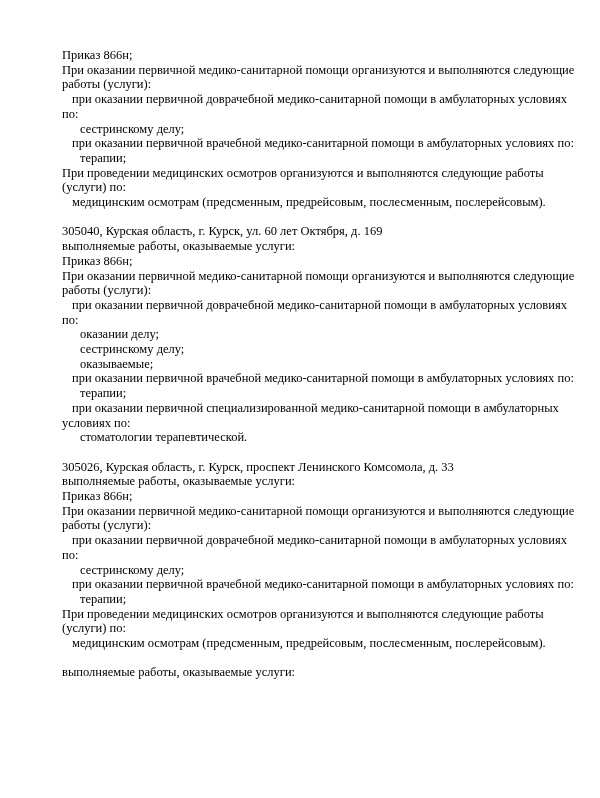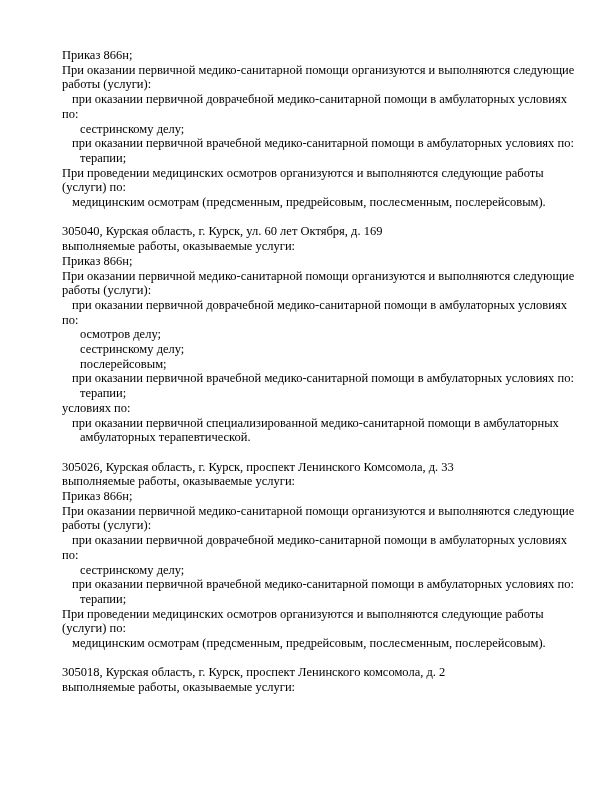--- a/index.html
+++ b/index.html
@@ -56,42 +56,41 @@
         <div class="line indent-1">медицинским осмотрам (предсменным, предрейсовым, послесменным, послерейсовым).</div>
       </div>
       <div class="entry-block">
         <div class="line indent-0">305040, Курская область, г. Курск, ул. 60 лет Октября, д. 169</div>
         <div class="line indent-0">выполняемые работы, оказываемые услуги:</div>
         <div class="line indent-0">Приказ 866н;</div>
         <div class="line indent-0">При оказании первичной медико-санитарной помощи организуются и выполняются следующие</div>
         <div class="line indent-0">работы (услуги):</div>
         <div class="line indent-1">при оказании первичной доврачебной медико-санитарной помощи в амбулаторных условиях</div>
         <div class="line indent-0">по:</div>
-        <div class="line indent-2">осмотров делу;</div>
+        <div class="line indent-2">оказании делу;</div>
         <div class="line indent-2">сестринскому делу;</div>
-        <div class="line indent-2">послерейсовым;</div>
+        <div class="line indent-2">оказываемые;</div>
         <div class="line indent-1">при оказании первичной врачебной медико-санитарной помощи в амбулаторных условиях по:</div>
         <div class="line indent-2">терапии;</div>
+        <div class="line indent-1">при оказании первичной специализированной медико-санитарной помощи в амбулаторных</div>
         <div class="line indent-0">условиях по:</div>
-        <div class="line indent-1">при оказании первичной специализированной медико-санитарной помощи в амбулаторных</div>
-        <div class="line indent-2">амбулаторных терапевтической.</div>
+        <div class="line indent-2">стоматологии терапевтической.</div>
       </div>
       <div class="entry-block">
         <div class="line indent-0">305026, Курская область, г. Курск, проспект Ленинского Комсомола, д. 33</div>
         <div class="line indent-0">выполняемые работы, оказываемые услуги:</div>
         <div class="line indent-0">Приказ 866н;</div>
         <div class="line indent-0">При оказании первичной медико-санитарной помощи организуются и выполняются следующие</div>
         <div class="line indent-0">работы (услуги):</div>
         <div class="line indent-1">при оказании первичной доврачебной медико-санитарной помощи в амбулаторных условиях</div>
         <div class="line indent-0">по:</div>
         <div class="line indent-2">сестринскому делу;</div>
         <div class="line indent-1">при оказании первичной врачебной медико-санитарной помощи в амбулаторных условиях по:</div>
         <div class="line indent-2">терапии;</div>
         <div class="line indent-0">При проведении медицинских осмотров организуются и выполняются следующие работы</div>
         <div class="line indent-0">(услуги) по:</div>
         <div class="line indent-1">медицинским осмотрам (предсменным, предрейсовым, послесменным, послерейсовым).</div>
       </div>
       <div class="entry-block">
-        <div class="line indent-0">305018, Курская область, г. Курск, проспект Ленинского комсомола, д. 2</div>
         <div class="line indent-0">выполняемые работы, оказываемые услуги:</div>
       </div>
     </div>
 </div>
 
 </body></html>

